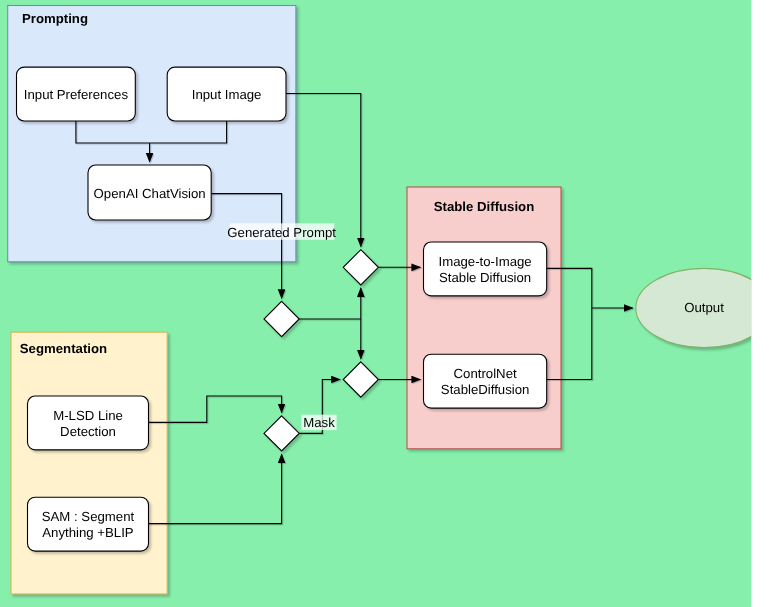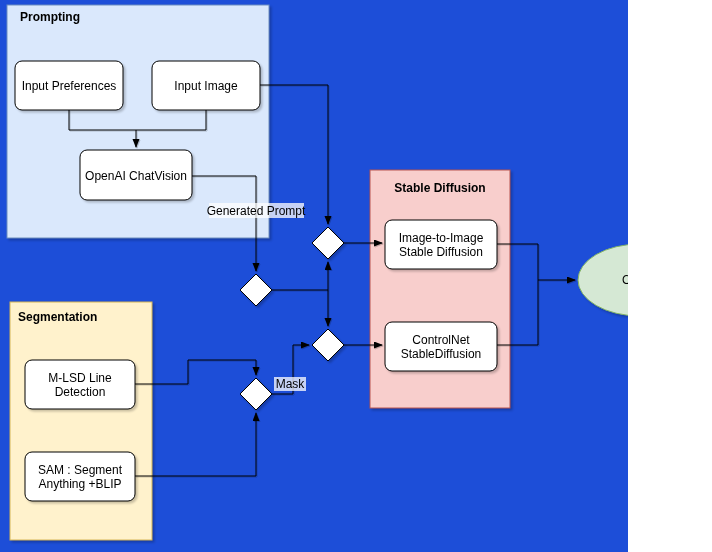--- a/index.html
+++ b/index.html
@@ -1,20 +1,20 @@
 <!DOCTYPE html>
 <html><head>
 <meta charset="utf-8">
 <style>
   html, body { margin: 0; padding: 0; background: #ffffff; }
   .canvas {
     position: relative;
-    width: 628px;
+    width: 683px;
     height: 552px;
-    background: #1d4ed8;
+    background: #86efac;
     font-family: "Liberation Sans", sans-serif;
     overflow: hidden;
   }
   svg { display: block; }
   .container-rect { stroke-width: 1; }
   .container-prompting { fill: #dae8fc; stroke: #6c8ebf; }
   .container-segmentation { fill: #fff2cc; stroke: #d6b656; }
   .container-stablediffusion { fill: #f8cecc; stroke: #b85450; }
   .node-rect { fill: #ffffff; stroke: #000000; stroke-width: 1; }
   .diamond { fill: #ffffff; stroke: #000000; stroke-width: 1; }

